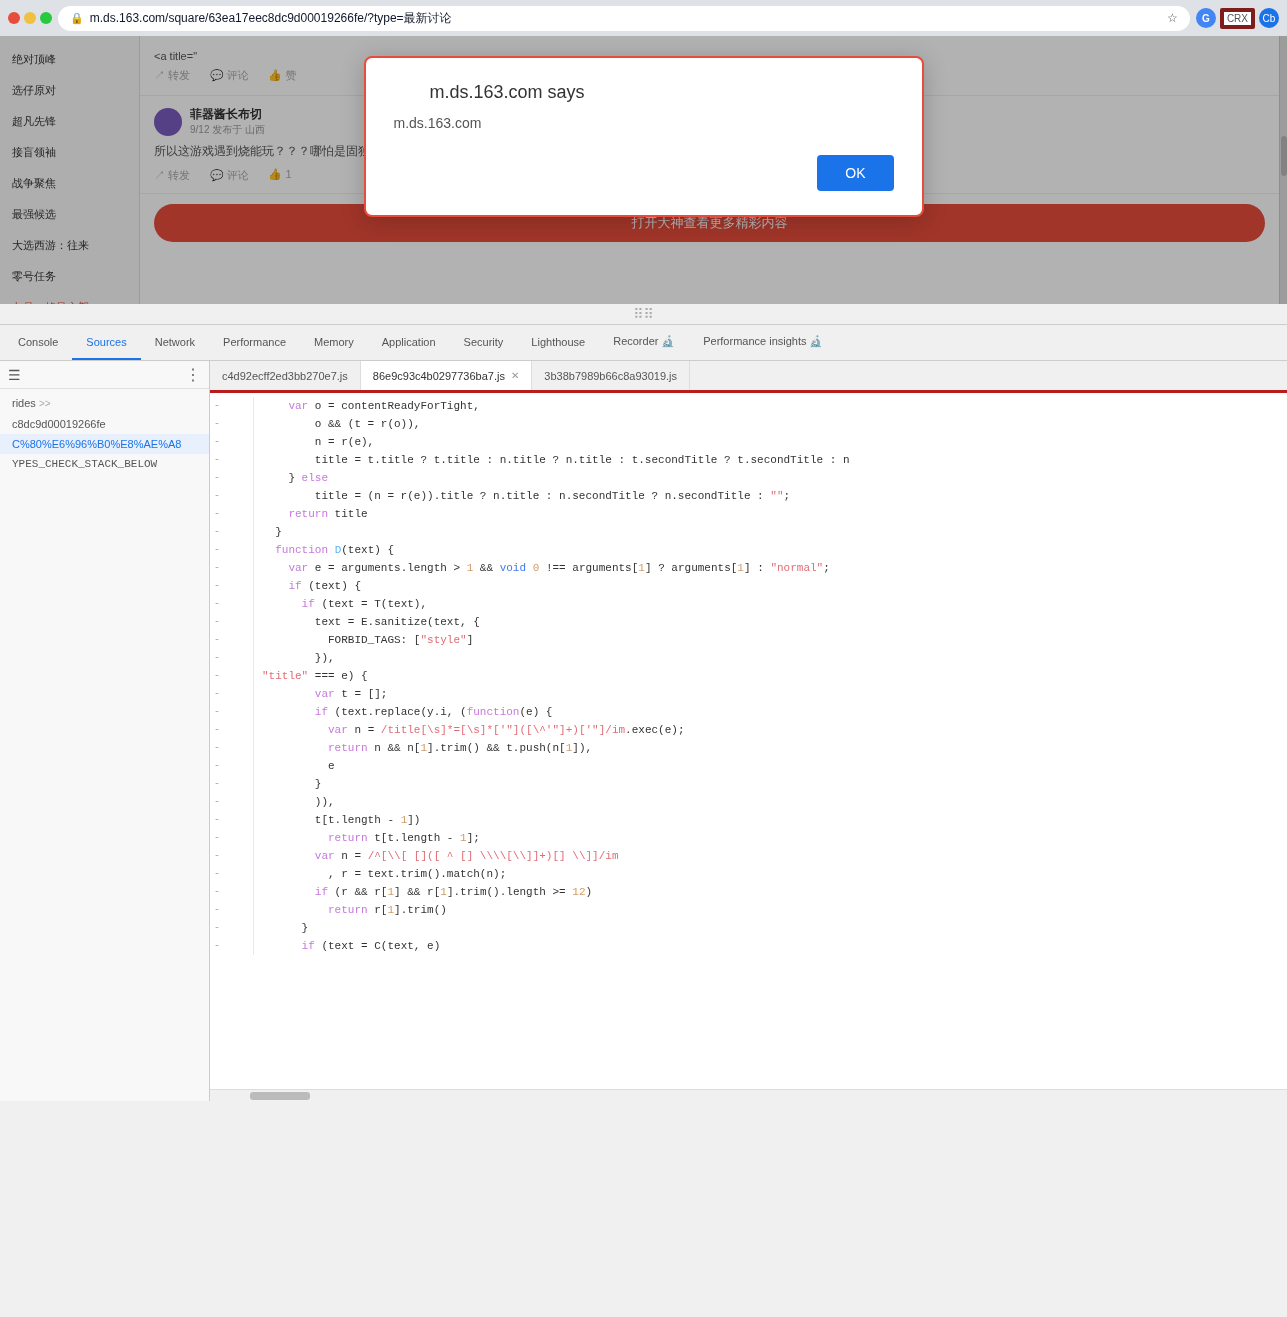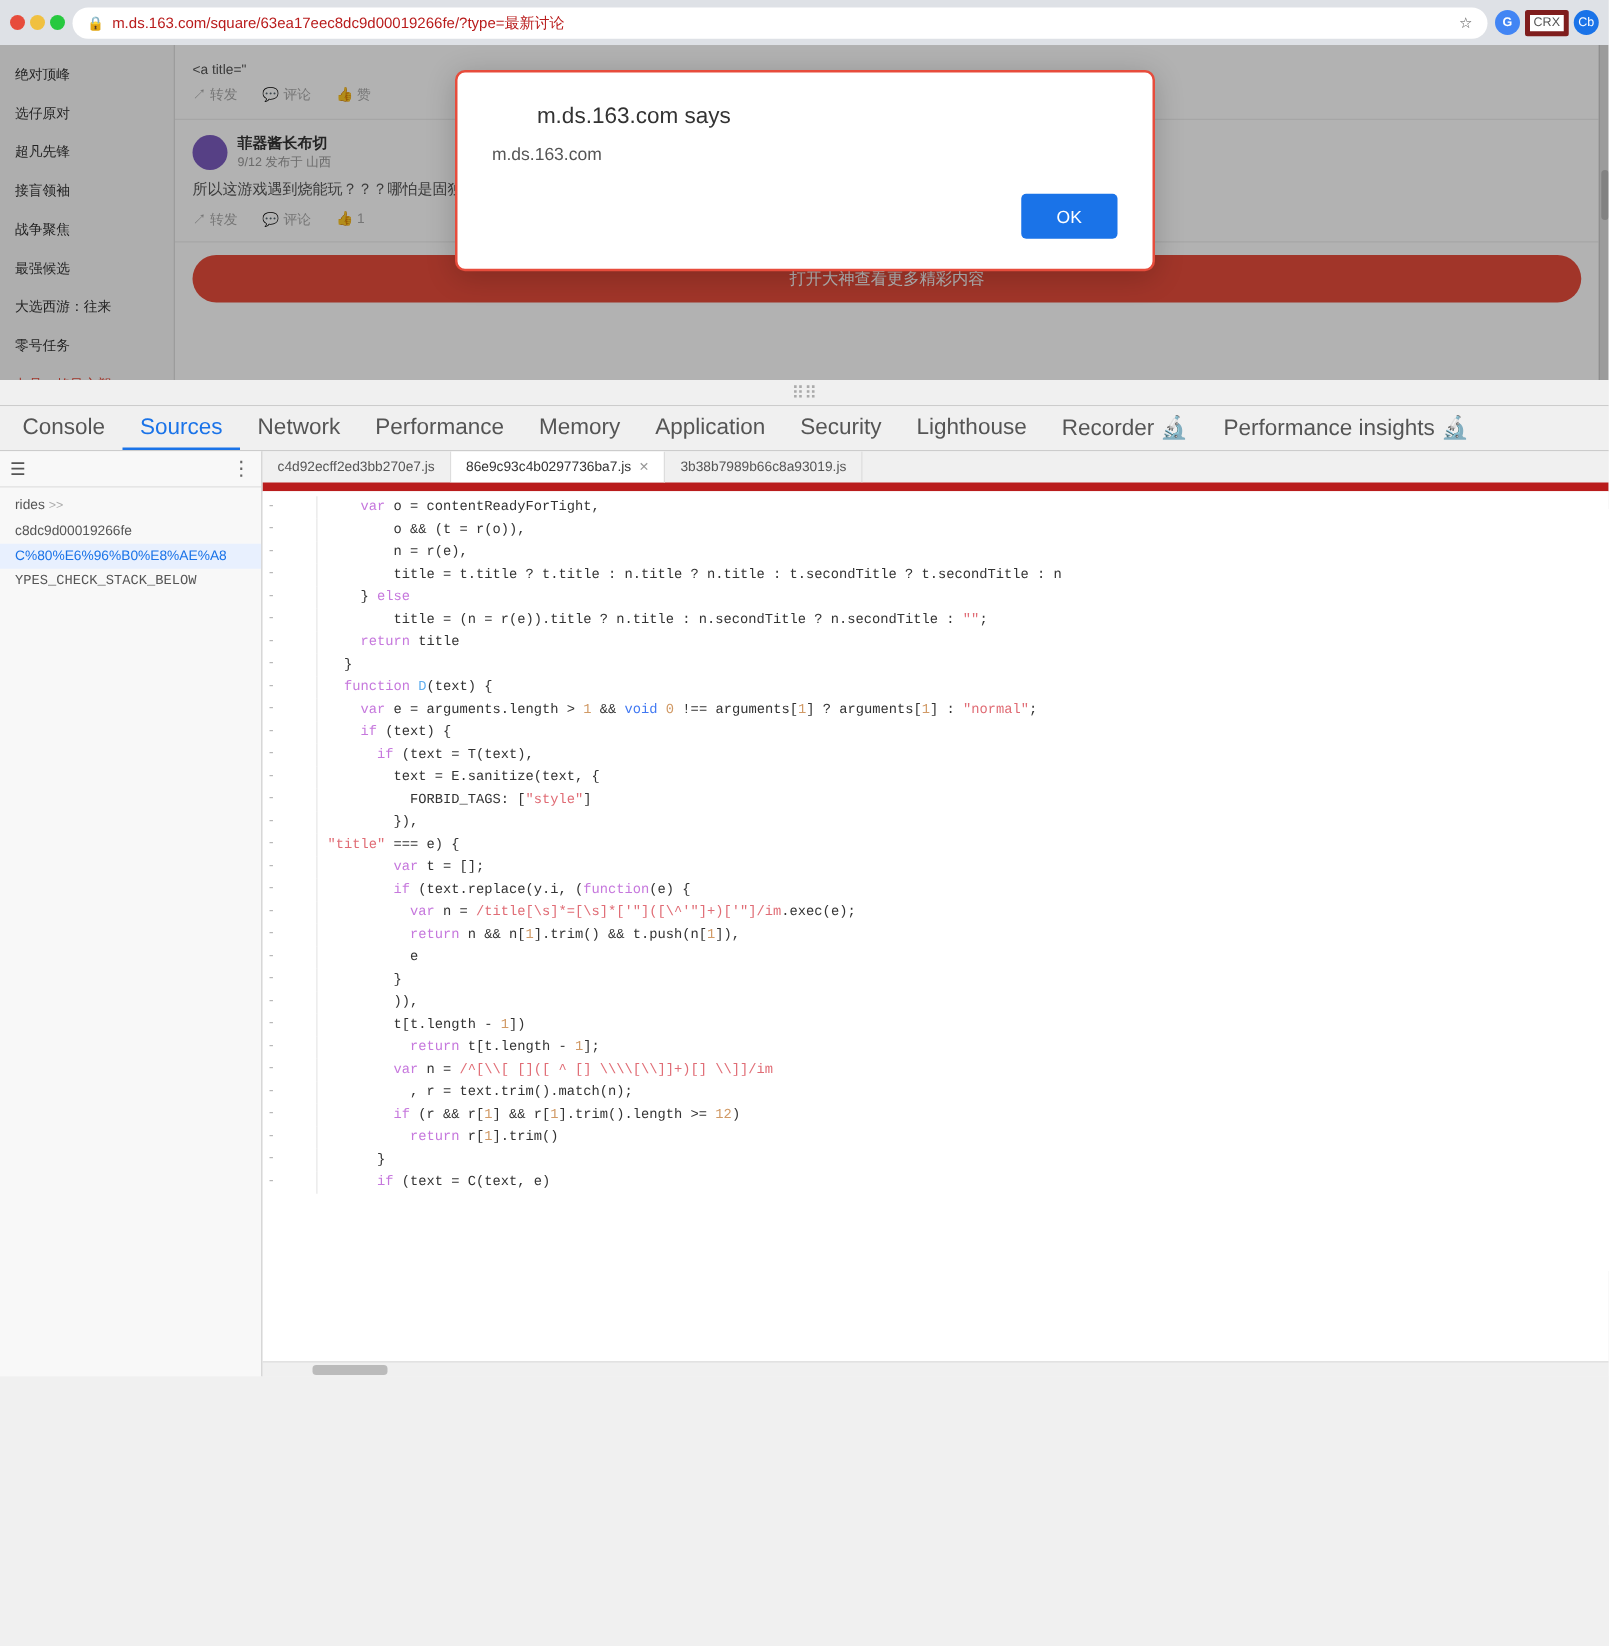--- a/index.html
+++ b/index.html
@@ -26,21 +26,21 @@
       border-radius: 16px;
       padding: 4px 12px;
       font-size: 12px;
       color: #333;
       display: flex;
       align-items: center;
       gap: 6px;
     }
     .address-text {
       font-size: 12px;
-      color: #b91c1c;
+      color: #0f172a;
     }
 
     
     .page-content {
       background: #f8f8f8;
       position: relative;
       height: 268px;
       overflow: hidden;
     }
 
@@ -165,21 +165,21 @@
       display: flex;
       background: #f0f0f0;
       border-bottom: 1px solid #ccc;
       padding: 0 4px;
       height: 36px;
       align-items: flex-end;
       overflow-x: auto;
     }
     .devtools-tab {
       padding: 6px 14px;
-      font-size: 18px;
+      font-size: 11px;
       color: #555;
       cursor: pointer;
       white-space: nowrap;
       border-bottom: 2px solid transparent;
       height: 100%;
       display: flex;
       align-items: center;
     }
     .devtools-tab.active {
       color: #1a73e8;
@@ -219,21 +219,21 @@
     }
     .left-item.highlight {
       background: #e8f0fe;
       color: #1a73e8;
     }
 
     
     .file-tabs {
       display: flex;
       background: #f0f0f0;
-      border-bottom: 7px solid #b91c1c;
+      border-bottom: 3px solid #b91c1c;
       height: 32px;
       align-items: flex-end;
       overflow-x: auto;
     }
     .file-tab {
       padding: 4px 12px;
       font-size: 11px;
       color: #555;
       cursor: pointer;
       white-space: nowrap;

